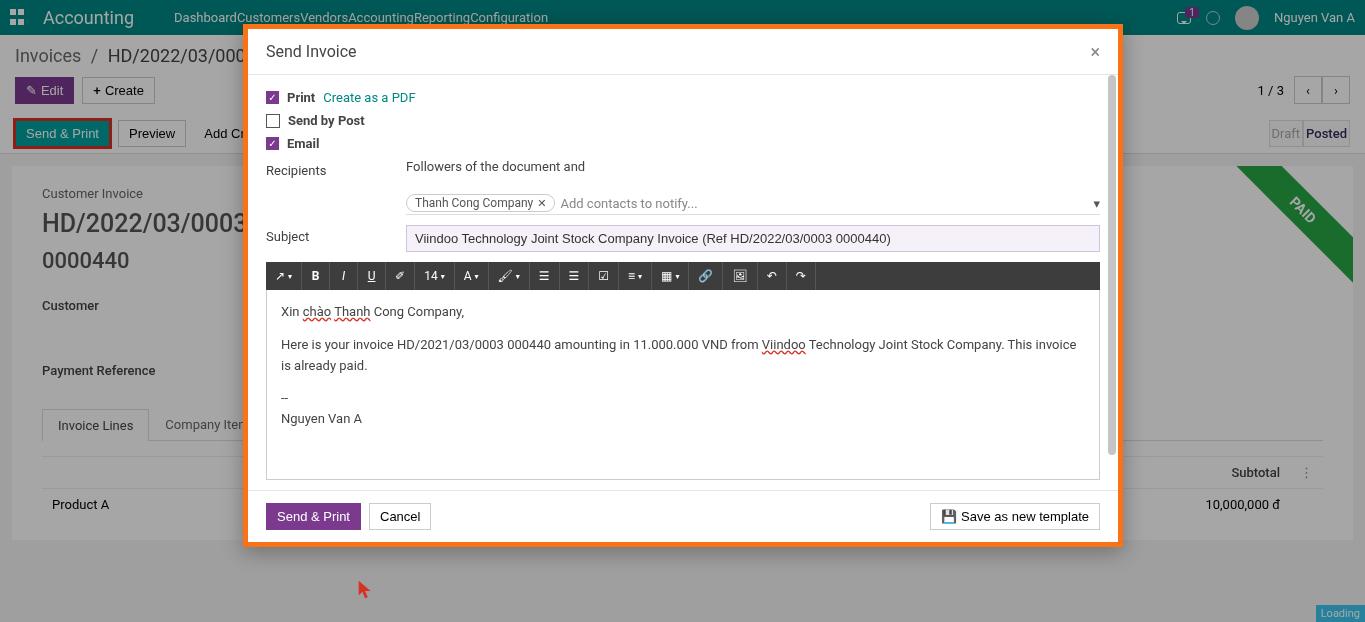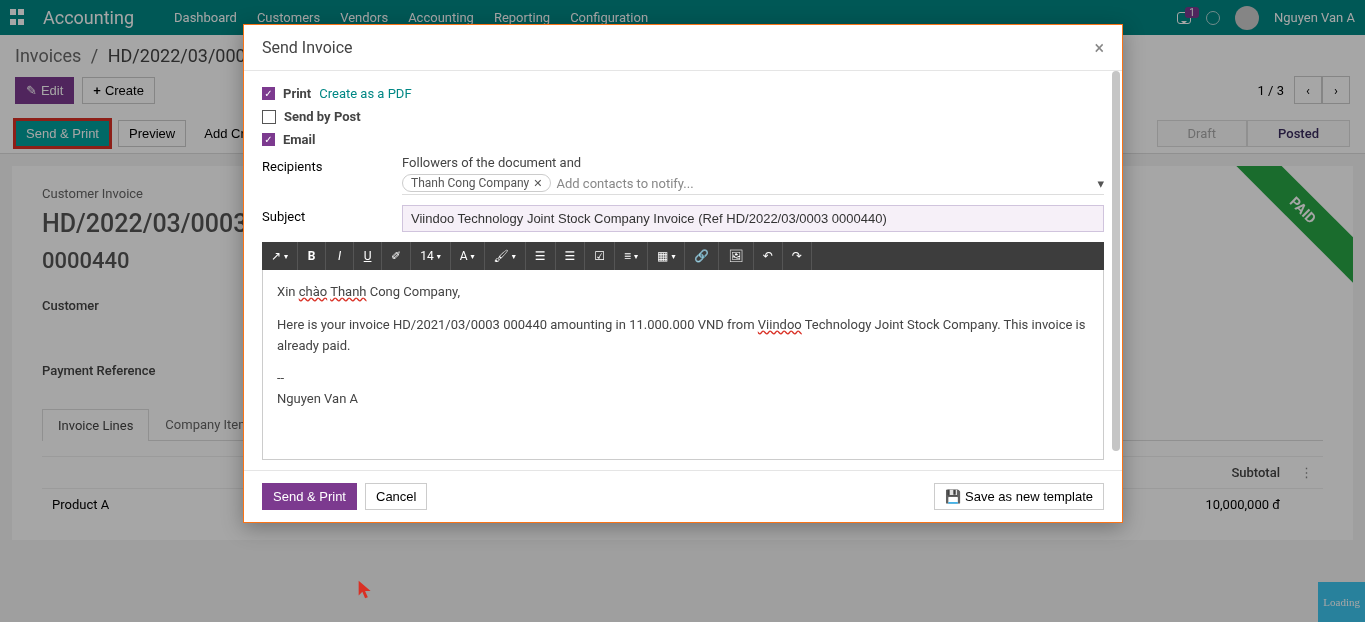--- a/index.html
+++ b/index.html
@@ -1,21 +1,21 @@
 <!DOCTYPE html>
 <html><head>
 <meta charset="utf-8">
 <style>
 * { box-sizing: border-box; margin: 0; padding: 0; }
 body { font-family: -apple-system, BlinkMacSystemFont, "Segoe UI", Roboto, sans-serif; font-size: 13px; background: #f5f5f5; overflow: hidden; width: 1365px; height: 622px; position: relative; }
 .topbar { background: #008784; height: 35px; display: flex; align-items: center; color: #fff; padding: 0 10px; }
 .apps-icon { width: 18px; height: 18px; display:flex; flex-wrap:wrap; gap:2px; margin-right:15px;}
 .apps-icon span{width:6px;height:6px;background:#fff;}
 .app-name { font-size: 18px; font-weight: 400; margin-right: 40px; }
-.nav-menu { display: flex; gap: 20px; flex: 1; }
+.nav-menu { display: flex; flex: 1; }
 .nav-item { color: #fff; font-size: 13px; cursor: pointer; }
 .topbar-right { display: flex; align-items: center; gap: 15px; }
 .chat-badge { position: relative; }
 .badge-count { background: #7c3a8f; color: #fff; font-size: 10px; padding: 0 4px; border-radius: 3px; position: absolute; top: -5px; right: -8px; }
 .clock-icon { width: 14px; height: 14px; border: 1.5px solid #b0d8d7; border-radius: 50%; position: relative; }
 .avatar { width: 24px; height: 24px; border-radius: 50%; background: #ccc; }
 .user-name { font-size: 13px; }
 .breadcrumb-bar { background: #fff; padding: 10px 15px 0; border-bottom: 0; }
 .breadcrumb { font-size: 18px; color: #6a6a6a; }
 .breadcrumb .sep { margin: 0 5px; }
@@ -24,72 +24,72 @@
 .btn { padding: 5px 10px; border: 1px solid #ccc; background: #fff; cursor: pointer; font-size: 13px; display: inline-flex; align-items: center; gap: 4px; }
 .btn-primary { background: #7c3a8f; color: #fff; border-color: #7c3a8f; }
 .btn-accent { background: #00a09d; color: #fff; border-color: #00a09d; }
 .pager { display: flex; align-items: center; gap: 10px; }
 .pager-btns { display: flex; }
 .pager-btn { width: 28px; height: 28px; border: 1px solid #ccc; display: flex; align-items: center; justify-content: center; cursor: pointer; background:#fff;}
 .status-bar { background: #fff; border-bottom: 1px solid #ddd; padding: 6px 15px; display: flex; justify-content: space-between; align-items: center; }
 .status-row-left { display: flex; gap: 8px; }
 .btn-highlight { outline: 3px solid #d93025; outline-offset: -1px; }
 .status-tabs { display: flex; }
-.status-tab { padding: 5px 30px; color: #aaa; border: 1px solid #ddd; background:#fafafa; position:relative;}
+.status-tab { padding: 5px 2px; color: #aaa; border: 1px solid #ddd; background:#fafafa; position:relative;}
 .status-tab.active { color: #3a2b5e; font-weight: 500; }
 .content { padding: 20px 30px; background: #fff; margin: 12px; position: relative; }
 .paid-ribbon { position: absolute; top: 0; right: 0; width: 120px; height: 120px; overflow: hidden; }
 .paid-ribbon span { position: absolute; display: block; width: 180px; padding: 8px 0; background: #28a745; color: #fff; text-align: center; font-weight: bold; transform: rotate(45deg); right: -40px; top: 28px; font-size:14px;}
 .section-label { color: #666; font-size: 13px; margin-bottom: 8px; }
 .invoice-title { font-size: 25px; font-weight: 500; color: #555; margin-bottom: 10px; }
 .invoice-number { font-size: 22px; font-weight: 500; color: #555; margin-bottom: 25px; }
 .field-row { margin-bottom: 25px; }
 .field-label { color: #444; font-size: 13px; font-weight:500;}
 .content-tabs { display: flex; border-bottom: 1px solid #ddd; margin-top: 30px; }
 .ctab { padding: 8px 15px; color: #666; border: 1px solid transparent; border-bottom: 0; cursor: pointer; }
 .ctab.active { border-color: #ddd; background: #fff; color: #444; position:relative; top:1px;}
 .table { width: 100%; border-collapse: collapse; margin-top: 15px; }
 .table th { text-align: right; padding: 8px 10px; color: #444; font-weight: 500; font-size:13px; border-top:1px solid #eee;}
 .table th.right { text-align: right; }
 .table td { padding: 8px 10px; border-top: 1px solid #eee; }
 .table td.right { text-align: right; }
 .kebab { color:#888; }
 .overlay { position: absolute; inset: 0; background: rgba(0,0,0,0.35); z-index: 10; }
-.modal { position: absolute; left: 243px; top: 24px; width: 880px; background: #fff; z-index: 20; border: 1px solid #f97316; box-shadow: 0 5px 20px rgba(0,0,0,0.3); }
+.modal { position: absolute; left: 243px; top: 24px; width: 880px; background: #fff; z-index: 20; border: 5px solid #f97316; box-shadow: 0 5px 20px rgba(0,0,0,0.3); }
 .modal-header { padding: 12px 18px; display: flex; justify-content: space-between; align-items: center; border-bottom: 1px solid #e5e5e5; }
 .modal-title { font-size: 16px; color: #444; }
 .modal-close { font-size: 18px; color: #888; cursor: pointer; }
 .modal-body { padding: 15px 18px 10px; max-height: 460px; overflow:hidden; position:relative;}
 .modal-scroll { position:absolute; right:2px; top:0; bottom:0; width:10px; }
 .modal-scroll-thumb{ position:absolute; right:0; width:8px; background:#c5c5c5; border-radius:4px;}
 .check-row { display: flex; align-items: center; gap: 8px; margin-bottom: 8px; font-size: 13px; color: #444; }
 .checkbox { width: 13px; height: 13px; border: 1px solid #999; display: inline-flex; align-items: center; justify-content: center; font-size:10px; }
 .checkbox.unchecked{ border:1.5px solid #555; width:14px;height:14px;}
 .checkbox.checked { background: #7c3a8f; border-color: #7c3a8f; color: #fff; }
 .pdf-link { color: #008784; }
 .form-row { display: flex; margin-bottom: 10px; }
-.form-label { width: 140px; font-size: 13px; color: #000000; padding-top: 4px; }
+.form-label { width: 140px; font-size: 13px; color: #404040; padding-top: 4px; }
 .form-field { flex: 1; font-size: 13px; }
-.followers-text { color: #444; margin-bottom: 4px; }
+.followers-text { color: #444; margin-bottom: 20px; }
 .recipients-box { display: flex; align-items: center; gap: 5px; border-bottom:1px solid #ddd; padding-bottom:2px;}
 .tag { border: 1px solid #ccc; border-radius: 10px; padding: 1px 8px; font-size: 12px; color: #555; display: inline-flex; align-items: center; gap: 4px; }
 .tag-x { font-size: 11px; cursor: pointer; }
 .add-contacts { color: #888; flex:1;}
 .dropdown-caret { color:#555; cursor:pointer;}
 .subject-input { width: 100%; padding: 5px 8px; border: 1px solid #d0c4dd; background: #f6f0f8; font-size: 13px; color:#333;}
 .editor-toolbar { background: #3d3d3d; display: flex; padding: 0; }
 .tb-btn { color: #fff; padding: 7px 9px; cursor: pointer; border-right: 1px solid #555; font-size: 12px; display:flex;align-items:center;gap:3px; min-width:28px; justify-content:center;}
 .editor-content { border: 1px solid #ccc; border-top: 0; padding: 12px 14px; min-height: 190px; font-size: 13px; color: #444; line-height: 1.6; }
 .editor-content p { margin-bottom: 12px; }
 .underline-red { text-decoration: underline wavy #d93025; }
 .modal-footer { padding: 12px 18px; display: flex; justify-content: space-between; align-items: center; border-top: 1px solid #e5e5e5; }
 .footer-left { display: flex; gap: 8px; align-items:center;}
 .cursor-arrow { position: absolute; left: 355px; top: 579px; z-index: 30; font-size: 16px; color: #000; pointer-events:none;}
 .cursor-arrow svg { width:22px; height:22px; }
-.loading-tag { position:absolute; right:0; bottom:0; background:#3ec7f0; color:#fff; font-size:11px; padding:14px 5px; z-index:5;font-family:Liberation Serif, serif;}
+.loading-tag { position:absolute; right:0; bottom:0; background:#3ec7f0; color:#fff; font-size:11px; padding:2px 5px; z-index:5;}
 .chat-icon{width:14px;height:12px;border:1.5px solid #fff;border-radius:3px;position:relative;}
 .chat-icon:after{content:"";position:absolute;bottom:-4px;left:3px;border:3px solid transparent;border-top-color:#fff;}
 </style>
 </head>
 <body>
 
 <div class="topbar">
   <div class="apps-icon">
       <span></span>
       <span></span>

